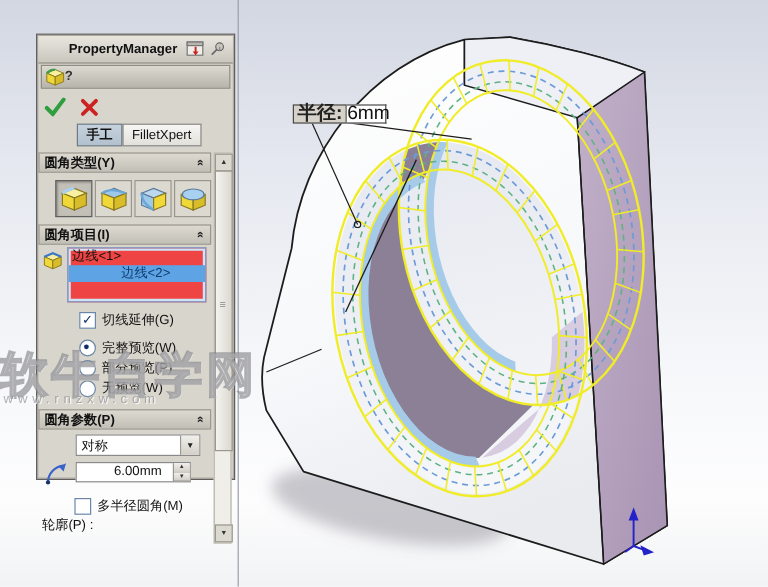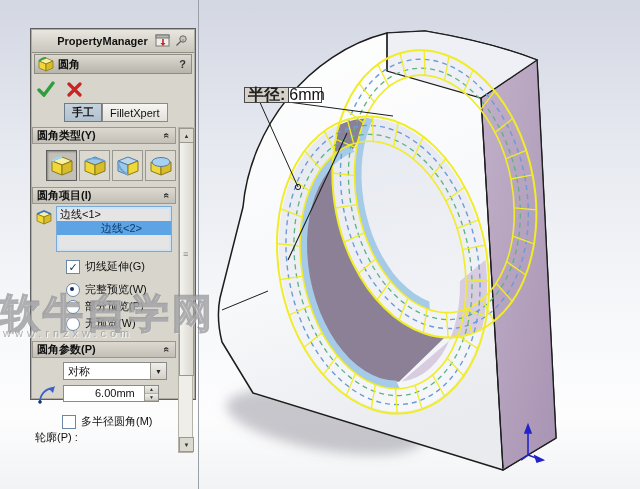--- a/index.html
+++ b/index.html
@@ -46,21 +46,21 @@
   .chev{margin-right:5px;display:inline-block;transform:rotate(90deg);font-weight:bold;color:#222;font-size:10px;}
   .typebtns{display:flex;gap:2px;margin:6px 0 4px 14px;}
   .typebtn{
     width:30px;height:29px;border:1px solid #9a978e;background:#dcd9d1;
     display:flex;align-items:center;justify-content:center;cursor:pointer;
   }
   .typebtn.sel{background:#c3c0b7;border:1px solid #5f5f5f;box-shadow:inset 1px 1px 2px rgba(0,0,0,.3);}
   .itemsbody{position:relative;height:130px;}
   .edgeicon{position:absolute;left:4px;top:5px;}
   .listbox{
-    position:absolute;left:24px;top:2px;width:114px;height:44px;background:#e5e5e5;
+    position:absolute;left:24px;top:2px;width:114px;height:44px;background:#ef4444;
     border:1px solid #7aa9d6;box-shadow:0 0 0 2px #cfe3f7 inset;overflow:hidden;
   }
   .lrow{height:14px;line-height:14px;padding-left:3px;font-size:11px;cursor:default;white-space:nowrap;}
   .lrow.sel{background:#5ea3e4;color:#0e3c6e;padding-left:44px;}
   .ckrow{position:absolute;left:34px;display:flex;align-items:center;gap:5px;cursor:pointer;}
   .cbox{width:12px;height:12px;background:#fff;border:1px solid #6a87a8;display:flex;align-items:center;justify-content:center;font-size:11px;line-height:10px;color:#16346a;font-weight:bold;}
   .rad{width:12px;height:12px;border-radius:50%;background:#fff;border:1px solid #6a87a8;position:relative;}
   .rad.on::after{content:"";position:absolute;left:3px;top:3px;width:4px;height:4px;border-radius:50%;background:#10306a;}
   .parbody{position:relative;height:96px;}
   .dropdown{
@@ -256,21 +256,20 @@
     </span>
   </div>
 
   <div class="fil-header">
     <svg width="16" height="15" style="margin-left:3px">
       <polygon points="8,1 15,4 8,7 1,4" fill="#f7f0a0" stroke="#8a7a20" stroke-width="0.8"></polygon>
       <polygon points="1,4 8,7 8,14 1,11" fill="#f0d838" stroke="#8a7a20" stroke-width="0.8"></polygon>
       <polygon points="8,7 15,4 15,11 8,14" fill="#d8bc2a" stroke="#8a7a20" stroke-width="0.8"></polygon>
       <path d="M1,4 Q5,0.5 8,1" stroke="#3f9e4c" stroke-width="2" fill="none"></path>
     </svg>
-    <span class="t">圆角</span>
     <span class="help">?</span>
   </div>
 
   <div class="okrow">
     <svg width="18" height="16">
       <path d="M2,9 L7,14 L16,2" stroke="#2e9e3e" stroke-width="3.4" fill="none" stroke-linecap="round"></path>
     </svg>
     <svg width="15" height="15">
       <path d="M2,2 L13,13 M13,2 L2,13" stroke="#cc2222" stroke-width="3.2" stroke-linecap="round"></path>
     </svg>

